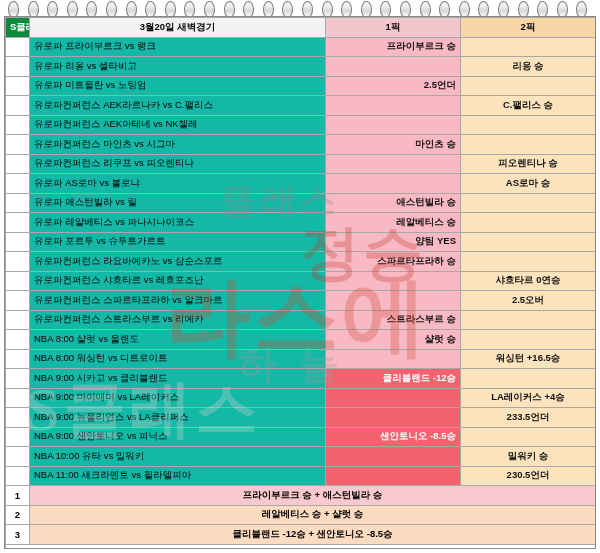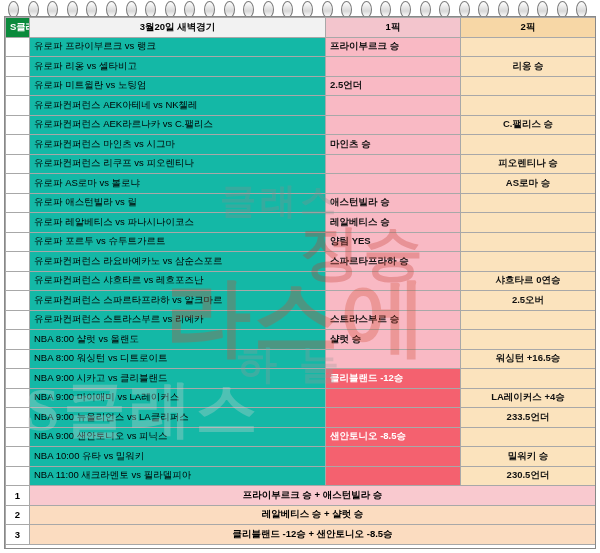--- a/index.html
+++ b/index.html
@@ -69,21 +69,21 @@
   .c-head-green {
     background: #0b8a3c;
     color: #ffffff;
     font-weight: bold;
     text-align: center;
     font-size: 11px;
   }
   .c-head-pink { background: #f3c5cd; font-weight: bold; text-align: center; font-size: 11px; margin-left: 16px;}
   .c-head-orange { background: #f7d7a6; font-weight: bold; text-align: center; font-size: 11px; margin-left: 8px;}
   .c-match { background: #14b8a6; text-align: left; padding-left: 10px; font-size: 9.7px;}
-  .c-pick1 { background: #f9b9c4; text-align: left; font-weight: bold; color: #111; font-size: 9.3px;}
+  .c-pick1 { background: #f9b9c4; text-align: right; font-weight: bold; color: #111; font-size: 9.3px;}
   .c-pick1.hot { background: #f4616f; color: #ffffff; }
   .c-pick2 { background: #fbe3bd; text-align: center; font-weight: bold; color: #111; font-size: 9.3px;}
   .num-cell { text-align: center; font-weight: bold; font-size: 11px; background: #ffffff;}
   .combo-cell { text-align: center; font-weight: bold; font-size: 10.5px;}
   .combo-1 { background: #f9c9cf; }
   .combo-2 { background: #fbdcc0; }
   .combo-3 { background: #fbdcc0; }
   .footer-cell {
     background: #ffffff;
     text-align: center;
@@ -192,29 +192,29 @@
             <td class="c-pick2">리옹 승</td>
           </tr>
           <tr>
             <td class="num-cell"></td>
             <td class="c-match">유로파 미트윌란 vs 노팅엄</td>
             <td class="c-pick1">2.5언더</td>
             <td class="c-pick2"></td>
           </tr>
           <tr>
             <td class="num-cell"></td>
+            <td class="c-match">유로파컨퍼런스 AEK라르나카 vs C.팰리스</td>
+            <td class="c-pick1"></td>
+            <td class="c-pick2">C.팰리스 승</td>
+          </tr>
+          <tr>
+            <td class="num-cell"></td>
             <td class="c-match">유로파컨퍼런스 AEK아테네 vs NK첼레</td>
             <td class="c-pick1"></td>
             <td class="c-pick2"></td>
-          </tr>
-          <tr>
-            <td class="num-cell"></td>
-            <td class="c-match">유로파컨퍼런스 AEK라르나카 vs C.팰리스</td>
-            <td class="c-pick1"></td>
-            <td class="c-pick2">C.팰리스 승</td>
           </tr>
           <tr>
             <td class="num-cell"></td>
             <td class="c-match">유로파컨퍼런스 마인츠 vs 시그마</td>
             <td class="c-pick1">마인츠 승</td>
             <td class="c-pick2"></td>
           </tr>
           <tr>
             <td class="num-cell"></td>
             <td class="c-match">유로파컨퍼런스 리쿠프 vs 피오렌티나</td>

